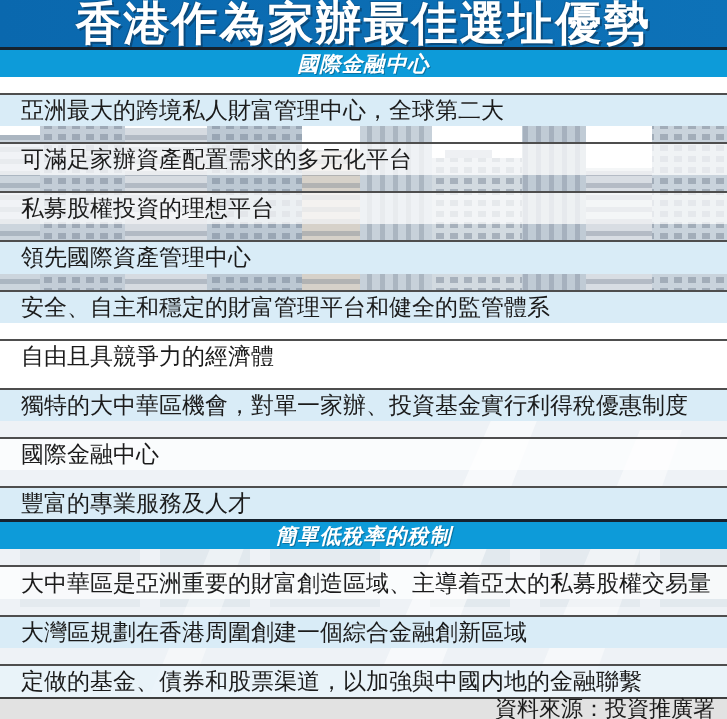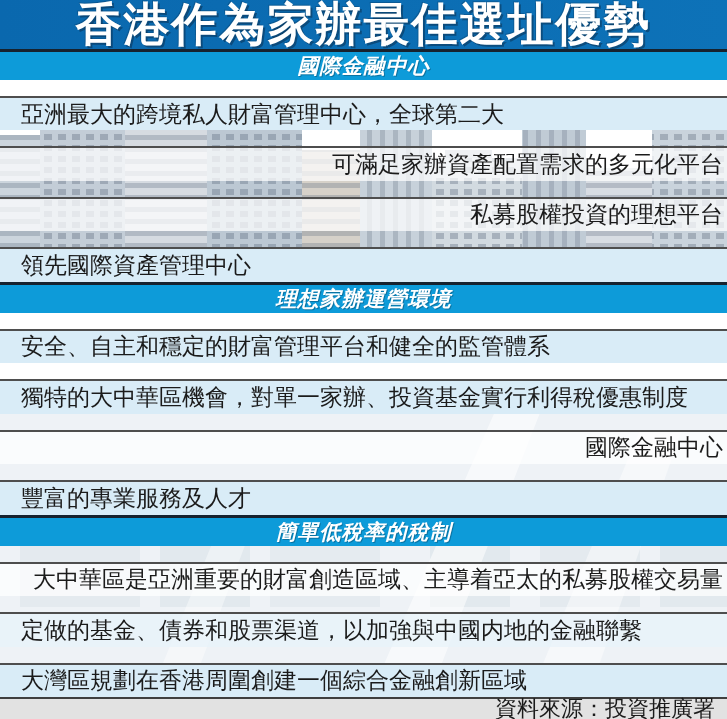--- a/index.html
+++ b/index.html
@@ -41,21 +41,21 @@
     position:relative;z-index:1;height:40px;box-sizing:border-box;
     border-top:2px solid #4e4e4e;
     display:flex;align-items:center;
     padding-left:21px;padding-right:4px;margin-top:16px;
   }
   .row .t{
     color:#1b1b1b;font-size:23px;font-weight:500;line-height:1;
     white-space:nowrap;letter-spacing:0px;
   }
   .tint-blue{background:#d9ecf7;}
-  .tint-clear{background:rgba(255,255,255,0.72);justify-content:flex-end;}
+  .tint-clear{background:rgba(255,255,255,0.72);}
   .tint-soft{background:rgba(231,243,250,0.72);}
   .footer{
     position:relative;z-index:1;height:22px;box-sizing:border-box;
     border-top:2px solid #3f3f3f;
     background:#e2e2e2;
     display:flex;align-items:center;justify-content:flex-end;
     padding-right:12px;
   }
   .footer .t{
     color:#1b1b1b;font-size:22px;font-weight:500;line-height:1;white-space:nowrap;
@@ -136,46 +136,46 @@
   <div class="row tint-clear">
     <span class="t">可滿足家辦資產配置需求的多元化平台</span>
   </div>
   <div class="row tint-clear">
     <span class="t">私募股權投資的理想平台</span>
   </div>
   <div class="row tint-blue">
     <span class="t">領先國際資產管理中心</span>
   </div>
 
-  <div class="sec-header">
-    <span class="t">理想家辦運營環境</span>
-  </div>
   <div class="row tint-blue">
     <span class="t">安全、自主和穩定的財富管理平台和健全的監管體系</span>
+  </div>
+  <div class="row tint-clear">
+    <span class="t">自由且具競爭力的經濟體</span>
   </div>
   <div class="row tint-blue">
     <span class="t">獨特的大中華區機會，對單一家辦、投資基金實行利得稅優惠制度</span>
   </div>
   <div class="row tint-clear">
     <span class="t">國際金融中心</span>
   </div>
   <div class="row tint-blue">
     <span class="t">豐富的專業服務及人才</span>
   </div>
 
   <div class="sec-header">
     <span class="t">簡單低稅率的稅制</span>
   </div>
   <div class="row tint-clear">
     <span class="t">大中華區是亞洲重要的財富創造區域、主導着亞太的私募股權交易量</span>
   </div>
+  <div class="row tint-blue">
+    <span class="t">大灣區規劃在香港周圍創建一個綜合金融創新區域</span>
+  </div>
   <div class="row tint-soft">
     <span class="t">定做的基金、債券和股票渠道，以加強與中國内地的金融聯繫</span>
-  </div>
-  <div class="row tint-blue">
-    <span class="t">大灣區規劃在香港周圍創建一個綜合金融創新區域</span>
   </div>
 
   <div class="footer">
     <span class="t">資料來源：投資推廣署</span>
   </div>
 
 </div>
 
 </body></html>

